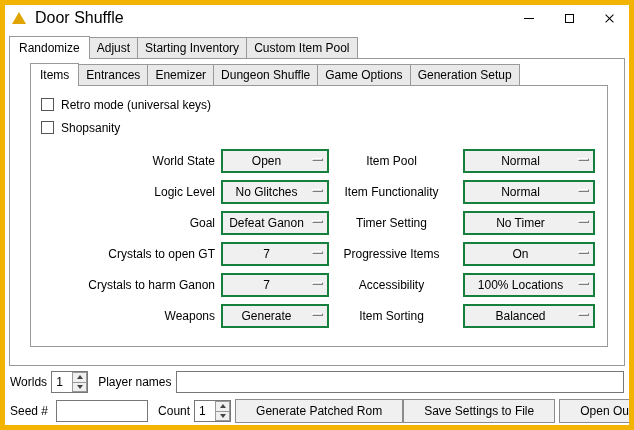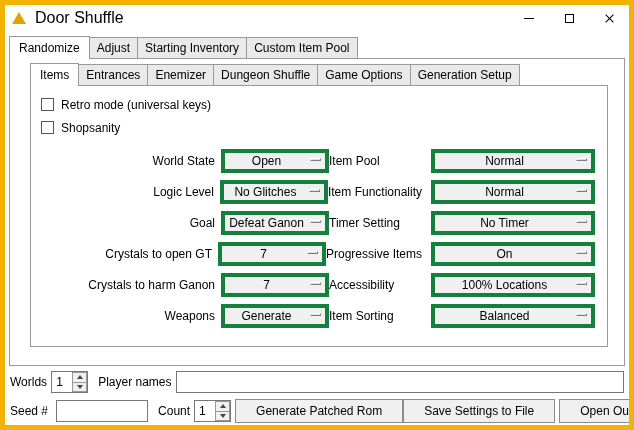--- a/index.html
+++ b/index.html
@@ -62,28 +62,28 @@
   
   .cbrow { display: flex; align-items: center; height: 23px; margin-left: 10px; }
   .checkbox { width: 13px; height: 13px; border: 1px solid #555; background: #fff; flex: none; }
   .cblbl { margin-left: 7px; }
 
   
   .fields { margin-top: 6px; }
   .frow { display: flex; align-items: center; height: 31px; }
   .flbl { white-space: nowrap; }
   .flbl-l { width: 184px; text-align: right; }
-  .flbl-r { flex: 1; text-align: left; }
+  .flbl-r { flex: 1; text-align: center; }
   .opt-btn {
-    height: 24px; background: #f0f0f0; border: 4px solid #15803d;
+    height: 24px; background: #f0f0f0; border: 2px solid #15803d;
     display: flex; align-items: center; justify-content: center;
     position: relative; padding-right: 17px; cursor: default; flex: none;
   }
   .fbtn-l { width: 108px; margin-left: 6px; }
-  .fbtn-r { width: 164px; margin-left: 9px; margin-right: 12px; }
+  .fbtn-r { width: 132px; margin-left: 9px; margin-right: 12px; }
   .opt-val { white-space: nowrap; }
   .opt-ind {
     position: absolute; right: 4px; top: 50%; margin-top: -3px;
     width: 11px; height: 3px; background: #dcdcdc;
     border-top: 1px solid #fff; border-left: 1px solid #fff;
     border-bottom: 1px solid #7e7e7e; border-right: 1px solid #7e7e7e;
   }
 
   
   .bottom { margin-top: 4px; padding: 0 5px; }

